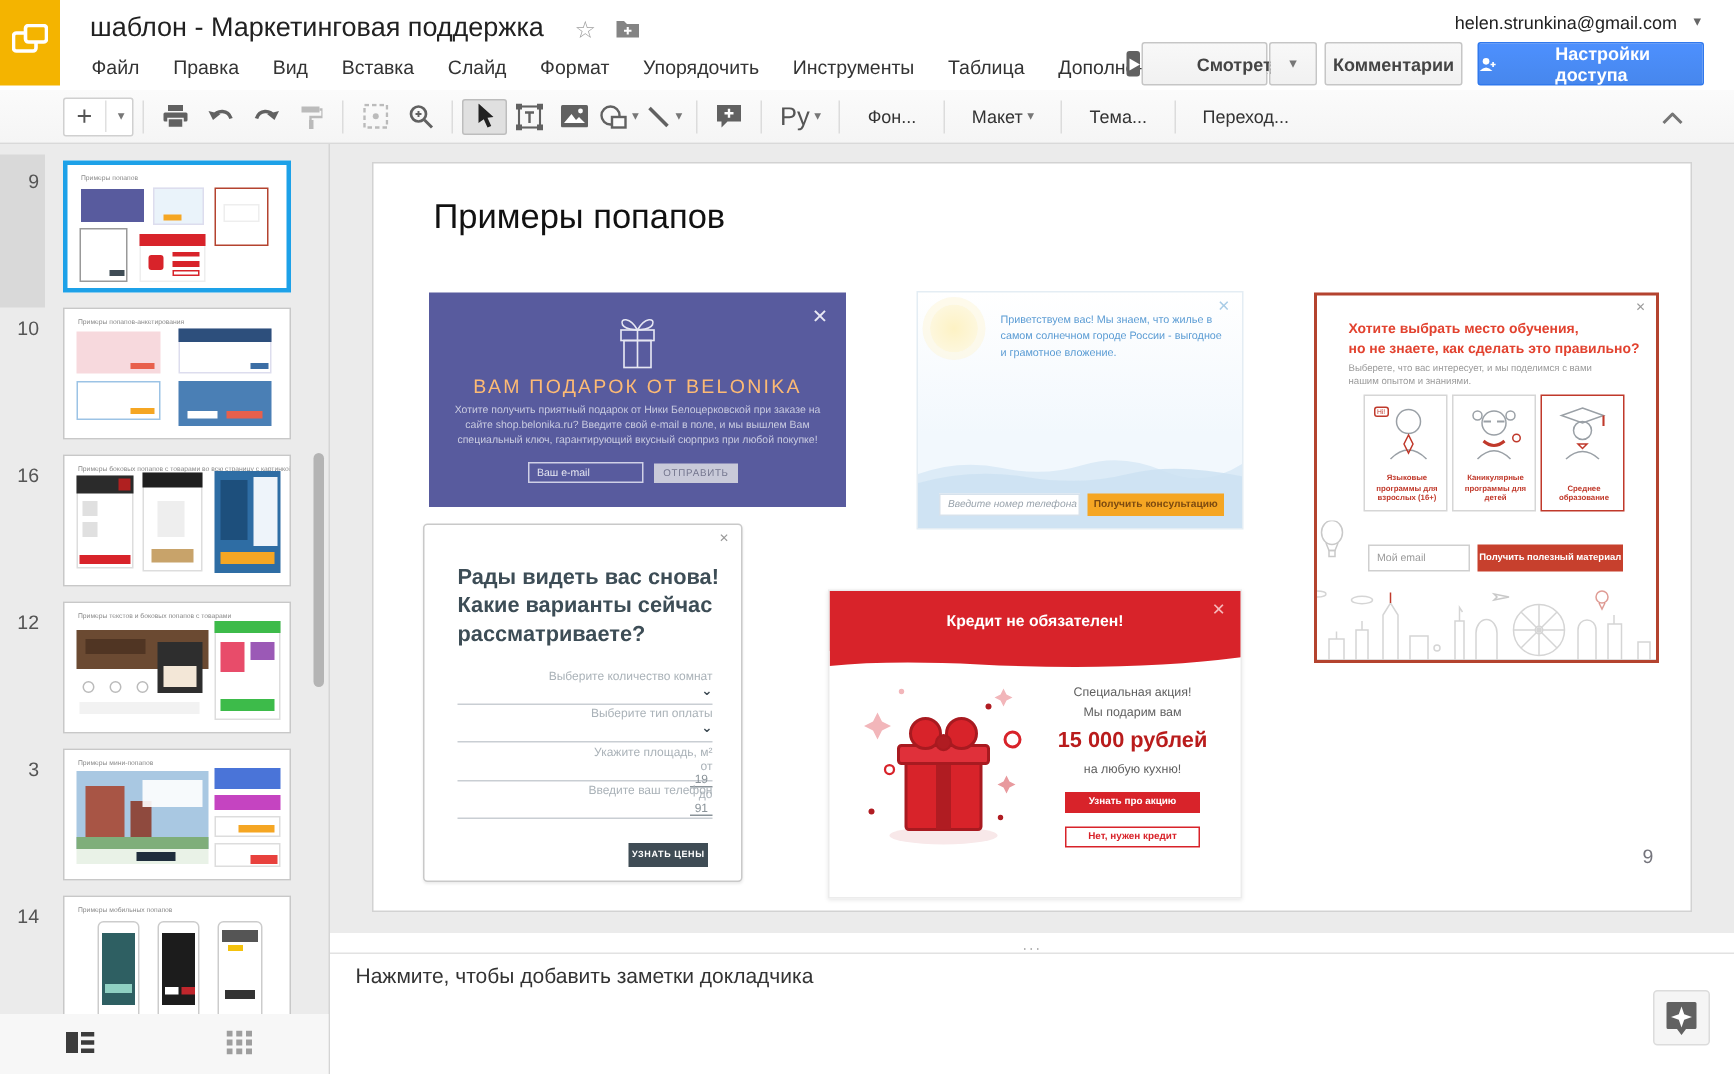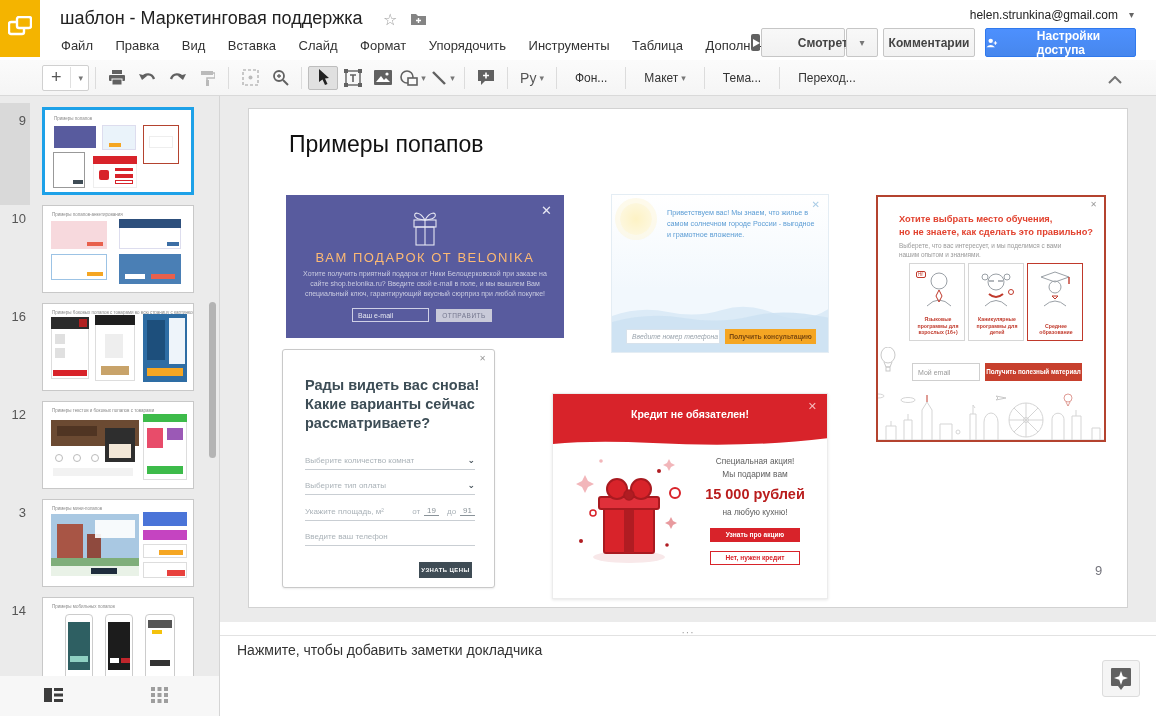--- a/index.html
+++ b/index.html
@@ -103,21 +103,21 @@
   #pp3 .inp { position:absolute; left:34px; top:166px; width:68px; height:18px; border:1px solid #cfcfcf; font-size:7px; color:#999; line-height:17px; padding-left:5px; background:#fff; }
   #pp3 .btn { position:absolute; left:107px; top:166px; width:97px; height:18px; background:#c7402d; color:#fff; font-size:6.3px; font-weight:bold; text-align:center; line-height:18px; }
   #pp3 svg.sky { position:absolute; left:0; bottom:-2px; }
   #pp3 svg.balloon { position:absolute; left:1px; top:150px; }
 
   
   #pp4 { position:absolute; left:33px; top:240px; width:213px; height:239px; background:#fff; border:1px solid #c9c9c9; border-radius:3px; box-shadow:0 1px 2px rgba(0,0,0,.08); cursor:pointer; }
   #pp4 .close { position:absolute; right:8px; top:4px; color:#999; font-size:8px; }
   #pp4 h3 { position:absolute; left:22px; top:26px; width:178px; color:#3d4d56; font-size:14.5px; line-height:1.3; font-weight:bold; }
   .f-row { position:absolute; left:22px; width:170px; height:24px; border-bottom:1px solid #c9ced3;
-    font-size:8px; color:#aab2b8; display:flex; align-items:flex-end; padding-bottom:4px; }
+    font-size:8px; color:#aab2b8; display:flex; align-items:flex-end; padding-bottom:4px;flex-direction:column; }
   .f-row .chev { margin-left:auto; color:#3f4c55; font-size:9px; font-weight:bold; }
   .f-num { color:#8a9399; border-bottom:1px solid #8a9399; padding:0 3px; }
   #pp4 .btn { position:absolute; left:136px; top:212px; width:53px; height:16px; background:#3f4c55; color:#fff;
     font-size:6px; font-weight:bold; text-align:center; line-height:16px; letter-spacing:.4px; }
 
   
   #pp5 { position:absolute; left:303px; top:284px; width:276px; height:206px; background:#fff; border:1px solid #ececec; box-shadow:0 1px 3px rgba(0,0,0,.1); overflow:hidden; cursor:pointer; }
   #pp5 .hdr { position:absolute; left:0; top:0; width:276px; height:40px; background:#d8232a; }
   #pp5 svg.curve { position:absolute; left:0; top:40px; }
   #pp5 .hdr-t { position:absolute; left:0; top:14px; width:100%; text-align:center; color:#fff; font-size:10.5px; font-weight:bold; }
@@ -273,21 +273,21 @@
   </div>
   <span class="tsep"></span>
   <div class="tb">
     <svg width="18" height="17" viewBox="0 0 18 17">
         <path d="M1,1 h16 v11 h-9 l-4,4 v-4 h-3 z" fill="#616161"></path>
         <path d="M9,3.5 v6 M6,6.5 h6" stroke="#fff" stroke-width="1.6"></path>
       </svg>
   </div>
   <span class="tsep"></span>
   <div class="tb" style="padding:0 6px;">
-    <span style="font-size:14px;color:#555;">Ру</span>
+    <span style="font-size:17px;color:#555;">Ру</span>
     <span class="caret">▾</span>
   </div>
   <span class="tsep"></span>
   <div class="tb-text">Фон...</div>
   <span class="tsep"></span>
   <div class="tb-text">
     <span>Макет</span>
     <span class="caret">▾</span>
   </div>
   <span class="tsep"></span>

